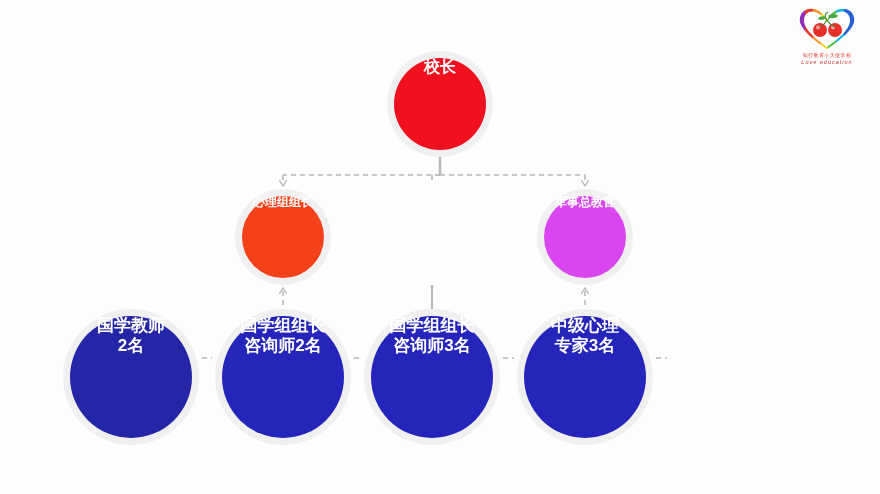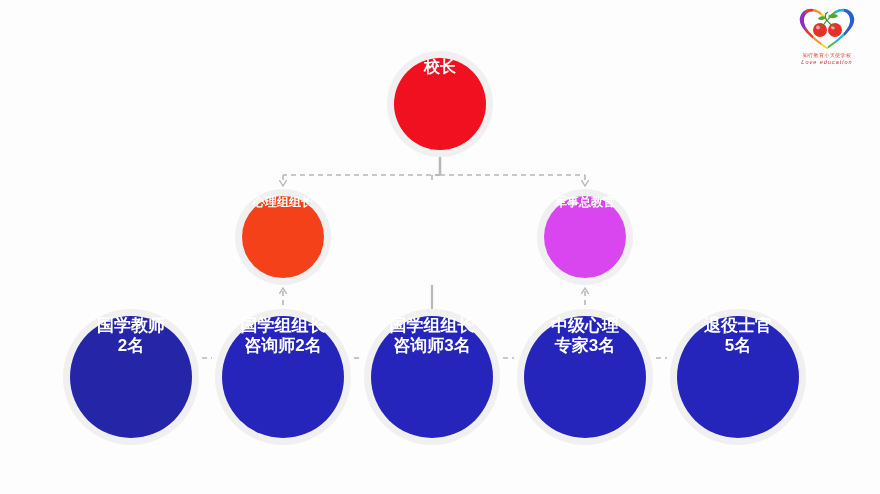--- a/index.html
+++ b/index.html
@@ -180,18 +180,14 @@
   <div class="node leaf" id="node-leaf-3" style="left: 371px; top: 316px; width: 122px; height: 122px; background: rgb(37, 37, 187); box-shadow: rgb(240, 240, 240) 0px 0px 0px 7px;">
     <span class="node-label">国学组组长
 咨询师3名</span>
   </div>
 
   <div class="node leaf" id="node-leaf-4" style="left: 524px; top: 316px; width: 122px; height: 122px; background: rgb(37, 37, 187); box-shadow: rgb(240, 240, 240) 0px 0px 0px 7px;">
     <span class="node-label">中级心理
 专家3名</span>
   </div>
 
-  <div class="node leaf" id="node-leaf-5" style="left: 677px; top: 316px; width: 122px; height: 122px; background: rgb(37, 37, 187); box-shadow: rgb(240, 240, 240) 0px 0px 0px 7px;">
-    <span class="node-label">退役士官
-5名</span>
-  </div>
 
 </div>
 
 </body></html>

